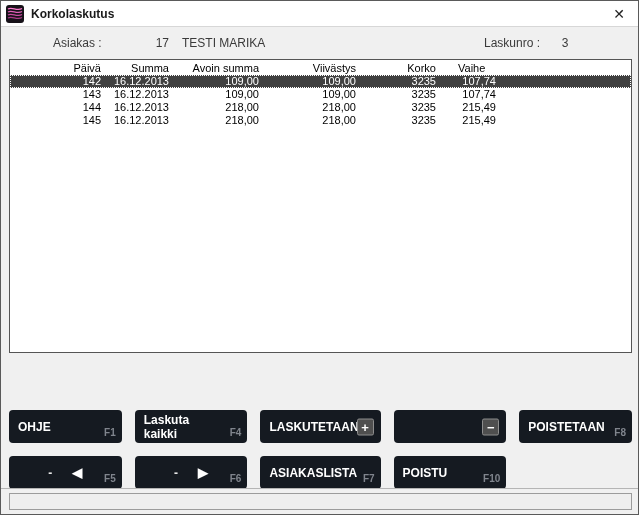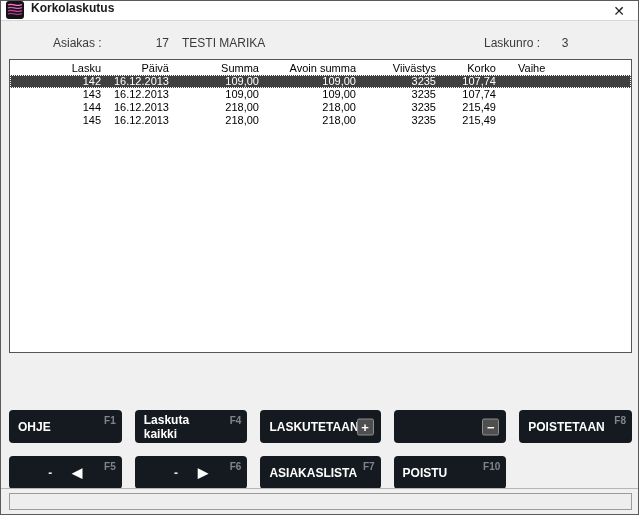--- a/index.html
+++ b/index.html
@@ -5,23 +5,23 @@
   * { margin:0; padding:0; box-sizing:border-box; }
   body { font-family: "Liberation Sans", sans-serif; background:#ffffff; }
 
   .window {
     position:relative; width:639px; height:515px;
     background:#f0f0f0; border:1px solid #5a5a5a; overflow:hidden;
   }
 
   
   .titlebar {
-    position:absolute; left:0; top:0; width:100%; height:20px;
+    position:absolute; left:0; top:0; width:100%; height:26px;
     background:#ffffff; border-bottom:1px solid #d7d7d7;
-    display:flex; align-items:flex-start; padding:0 8px 0 5px;
+    display:flex; align-items:center; padding:0 8px 0 5px;
   }
   .titlebar .logo { width:18px; height:18px; flex:0 0 auto; }
   .titlebar .title { margin-left:7px; font-size:12px; font-weight:bold; color:#1a1a1a; flex:1; }
   .titlebar .close {
     width:22px; height:20px; display:flex; align-items:center; justify-content:center;
     font-size:14px; color:#222; cursor:pointer; background:transparent; border:none;
     font-family:"Liberation Sans", sans-serif;
   }
 
   
@@ -59,21 +59,21 @@
     position:absolute; left:8px; top:409px; width:623px; height:69px;
     display:grid; grid-template-columns:repeat(5,1fr); grid-template-rows:33px 33px; gap:13px;
   }
   .btn {
     position:relative; background:#151a21; border:none; border-radius:4px;
     color:#ffffff; font-family:"Liberation Sans", sans-serif;
     font-size:12px; font-weight:bold; text-align:left; padding:0 22px 0 9px;
     display:flex; align-items:center; cursor:pointer;
   }
   .btn .fkey {
-    position:absolute; top:5px; right:6px; font-size:10px; font-weight:bold; color:#80858d;
+    position:absolute; top:17px; right:6px; font-size:10px; font-weight:bold; color:#80858d;
   }
   .btn .sq {
     position:absolute; right:7px; top:50%; transform:translateY(-50%);
     width:17px; height:17px; background:#4f4f4f; border:1px solid #8d8d8d; border-radius:2px;
     display:flex; align-items:center; justify-content:center;
     font-size:13px; font-weight:bold; color:#fff; line-height:1;
   }
   .btn.narrowlabel span.lbl { display:inline-block; width:78px; line-height:1.15; }
   .btn.arrowbtn { justify-content:center; padding:0; }
   .btn.arrowbtn .dash { font-weight:bold; color:#e8e8e8; }
@@ -107,21 +107,20 @@
   <div class="subheader">
     <span class="s-asiakas-label">Asiakas :</span>
     <span class="s-asiakas-num">17</span>
     <span class="s-asiakas-name">TESTI MARIKA</span>
     <span class="s-laskunro-label">Laskunro :</span>
     <span class="s-laskunro-val">3</span>
   </div>
 
   <div class="listbox">
     <div class="lrow header">
-      <span>Lasku</span>
       <span>Päivä</span>
       <span>Summa</span>
       <span>Avoin summa</span>
       <span>Viivästys</span>
       <span>Korko</span>
       <span>Vaihe</span>
     </div>
     <div class="lrow selected">
       <span>142</span>
       <span>16.12.2013</span>

